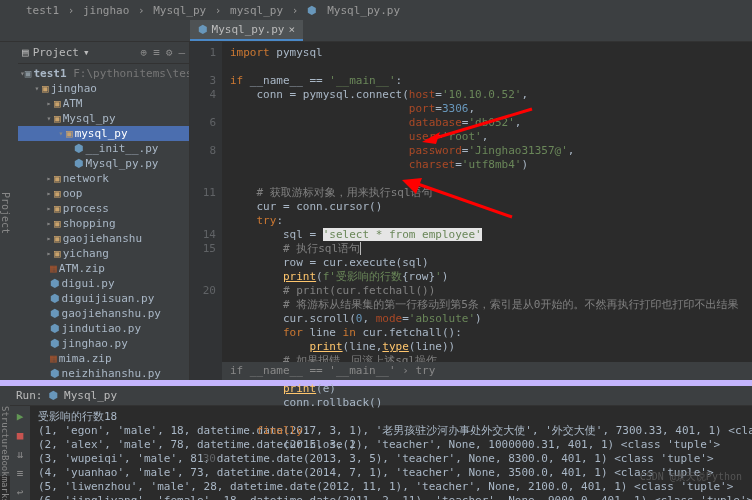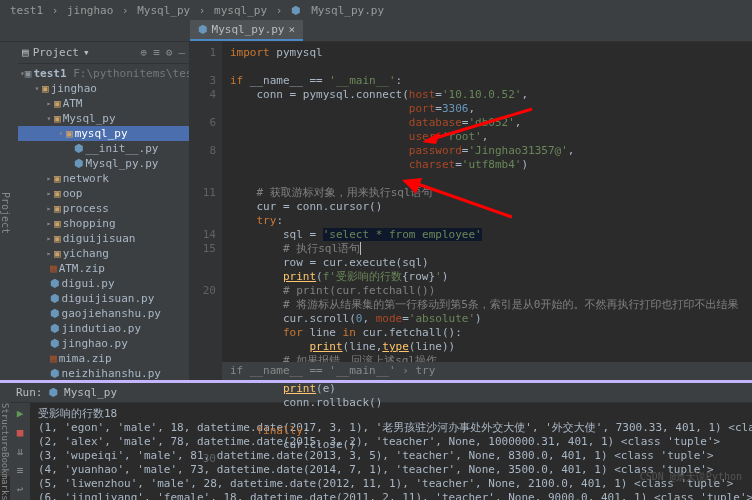--- a/index.html
+++ b/index.html
@@ -1,17 +1,17 @@
 <!DOCTYPE html>
 <html><head>
 <meta charset="utf-8">
 <style>
 * { margin:0; padding:0; box-sizing:border-box; }
 body { font-family: Consolas, monospace; font-size:11px; background:#2b2b2b; color:#a9b7c6; width:752px; height:500px; overflow:hidden; }
-.top-bar { height:20px; background:#3c3f41; display:flex; align-items:center; padding:0 8px; color:#999; }
+.top-bar { height:20px; background:#3c3f41; display:flex; align-items:center; padding:0 24px; color:#999; }
 .breadcrumb span { margin:0 2px; }
 .tab-bar { height:22px; background:#3c3f41; display:flex; align-items:flex-end; border-bottom:1px solid #323232; padding-left:190px; }
 .tab { background:#4e5254; padding:3px 8px; display:flex; align-items:center; gap:4px; border-bottom:2px solid #4a88c7; color:#bbb; }
 .main { display:flex; height:338px; }
 .sidebar { width:190px; background:#3c3f41; border-right:1px solid #323232; display:flex; }
 .sidebar-tab { width:18px; background:#3c3f41; writing-mode:vertical-lr; text-align:center; padding-top:4px; color:#888; font-size:10px; }
 .project-panel { flex:1; overflow:hidden; }
 .project-header { height:22px; display:flex; align-items:center; padding:0 4px; gap:4px; color:#bbb; border-bottom:1px solid #323232; }
 .project-header .icons { margin-left:auto; display:flex; gap:6px; color:#888; }
 .tree { padding:2px 0; }
@@ -26,23 +26,23 @@
 .editor { flex:1; background:#2b2b2b; display:flex; position:relative; }
 .gutter { width:32px; background:#313335; text-align:right; padding:4px 6px 4px 0; color:#606366; line-height:14px; }
 .code { flex:1; padding:4px 0 4px 8px; line-height:14px; position:relative; }
 .code-line { white-space:pre; }
 .kw { color:#cc7832; }
 .str { color:#6a8759; }
 .num { color:#6897bb; }
 .cmt { color:#808080; }
 .fn { color:#ffc66d;text-decoration:underline; }
 .param { color:#aa4926; }
-.hl { background:#0f172a; }
+.hl { background:#e5e5e5; }
 .breadcrumb-bottom { height:18px; background:#3c3f41; padding:2px 8px; color:#888; }
-.run-panel { height:96px; background:#2b2b2b; border-top:3px solid #c4b5fd; display:flex; }
+.run-panel { height:96px; background:#2b2b2b; border-top:6px solid #c4b5fd; display:flex; }
 .run-content { flex:1; }
 .run-header { height:20px; background:#3c3f41; display:flex; align-items:center; padding:0 6px; gap:6px; color:#bbb; border-bottom:1px solid #323232; }
 .run-body { display:flex; height:100px; }
 .run-toolbar { width:20px; background:#3c3f41; display:flex; flex-direction:column; align-items:center; gap:6px; padding-top:4px; color:#888; }
 .console { flex:1; padding:4px 8px; font-size:11px; line-height:14px; overflow:hidden; }
 .console-line { white-space:pre; }
 .watermark { position:absolute; right:10px; bottom:16px; color:#555; font-size:10px; }
 svg.arrow-svg { position:absolute; pointer-events:none; }
 </style>
 </head>
@@ -127,21 +127,21 @@
             <span class="label">process</span>
           </div>
         <div class="tree-item" style="padding-left:26px">
             <span class="chevron">▸</span>
             <span class="pkg-icon">▣</span>
             <span class="label">shopping</span>
           </div>
         <div class="tree-item" style="padding-left:26px">
             <span class="chevron">▸</span>
             <span class="pkg-icon">▣</span>
-            <span class="label">diguijisuan</span>
+            <span class="label">gaojiehanshu</span>
           </div>
         <div class="tree-item" style="padding-left:26px">
             <span class="chevron">▸</span>
             <span class="pkg-icon">▣</span>
             <span class="label">yichang</span>
           </div>
         <div class="tree-item" style="padding-left:32px">
             <span class="zip-icon">▦</span>
             <span class="label">ATM.zip</span>
           </div>

